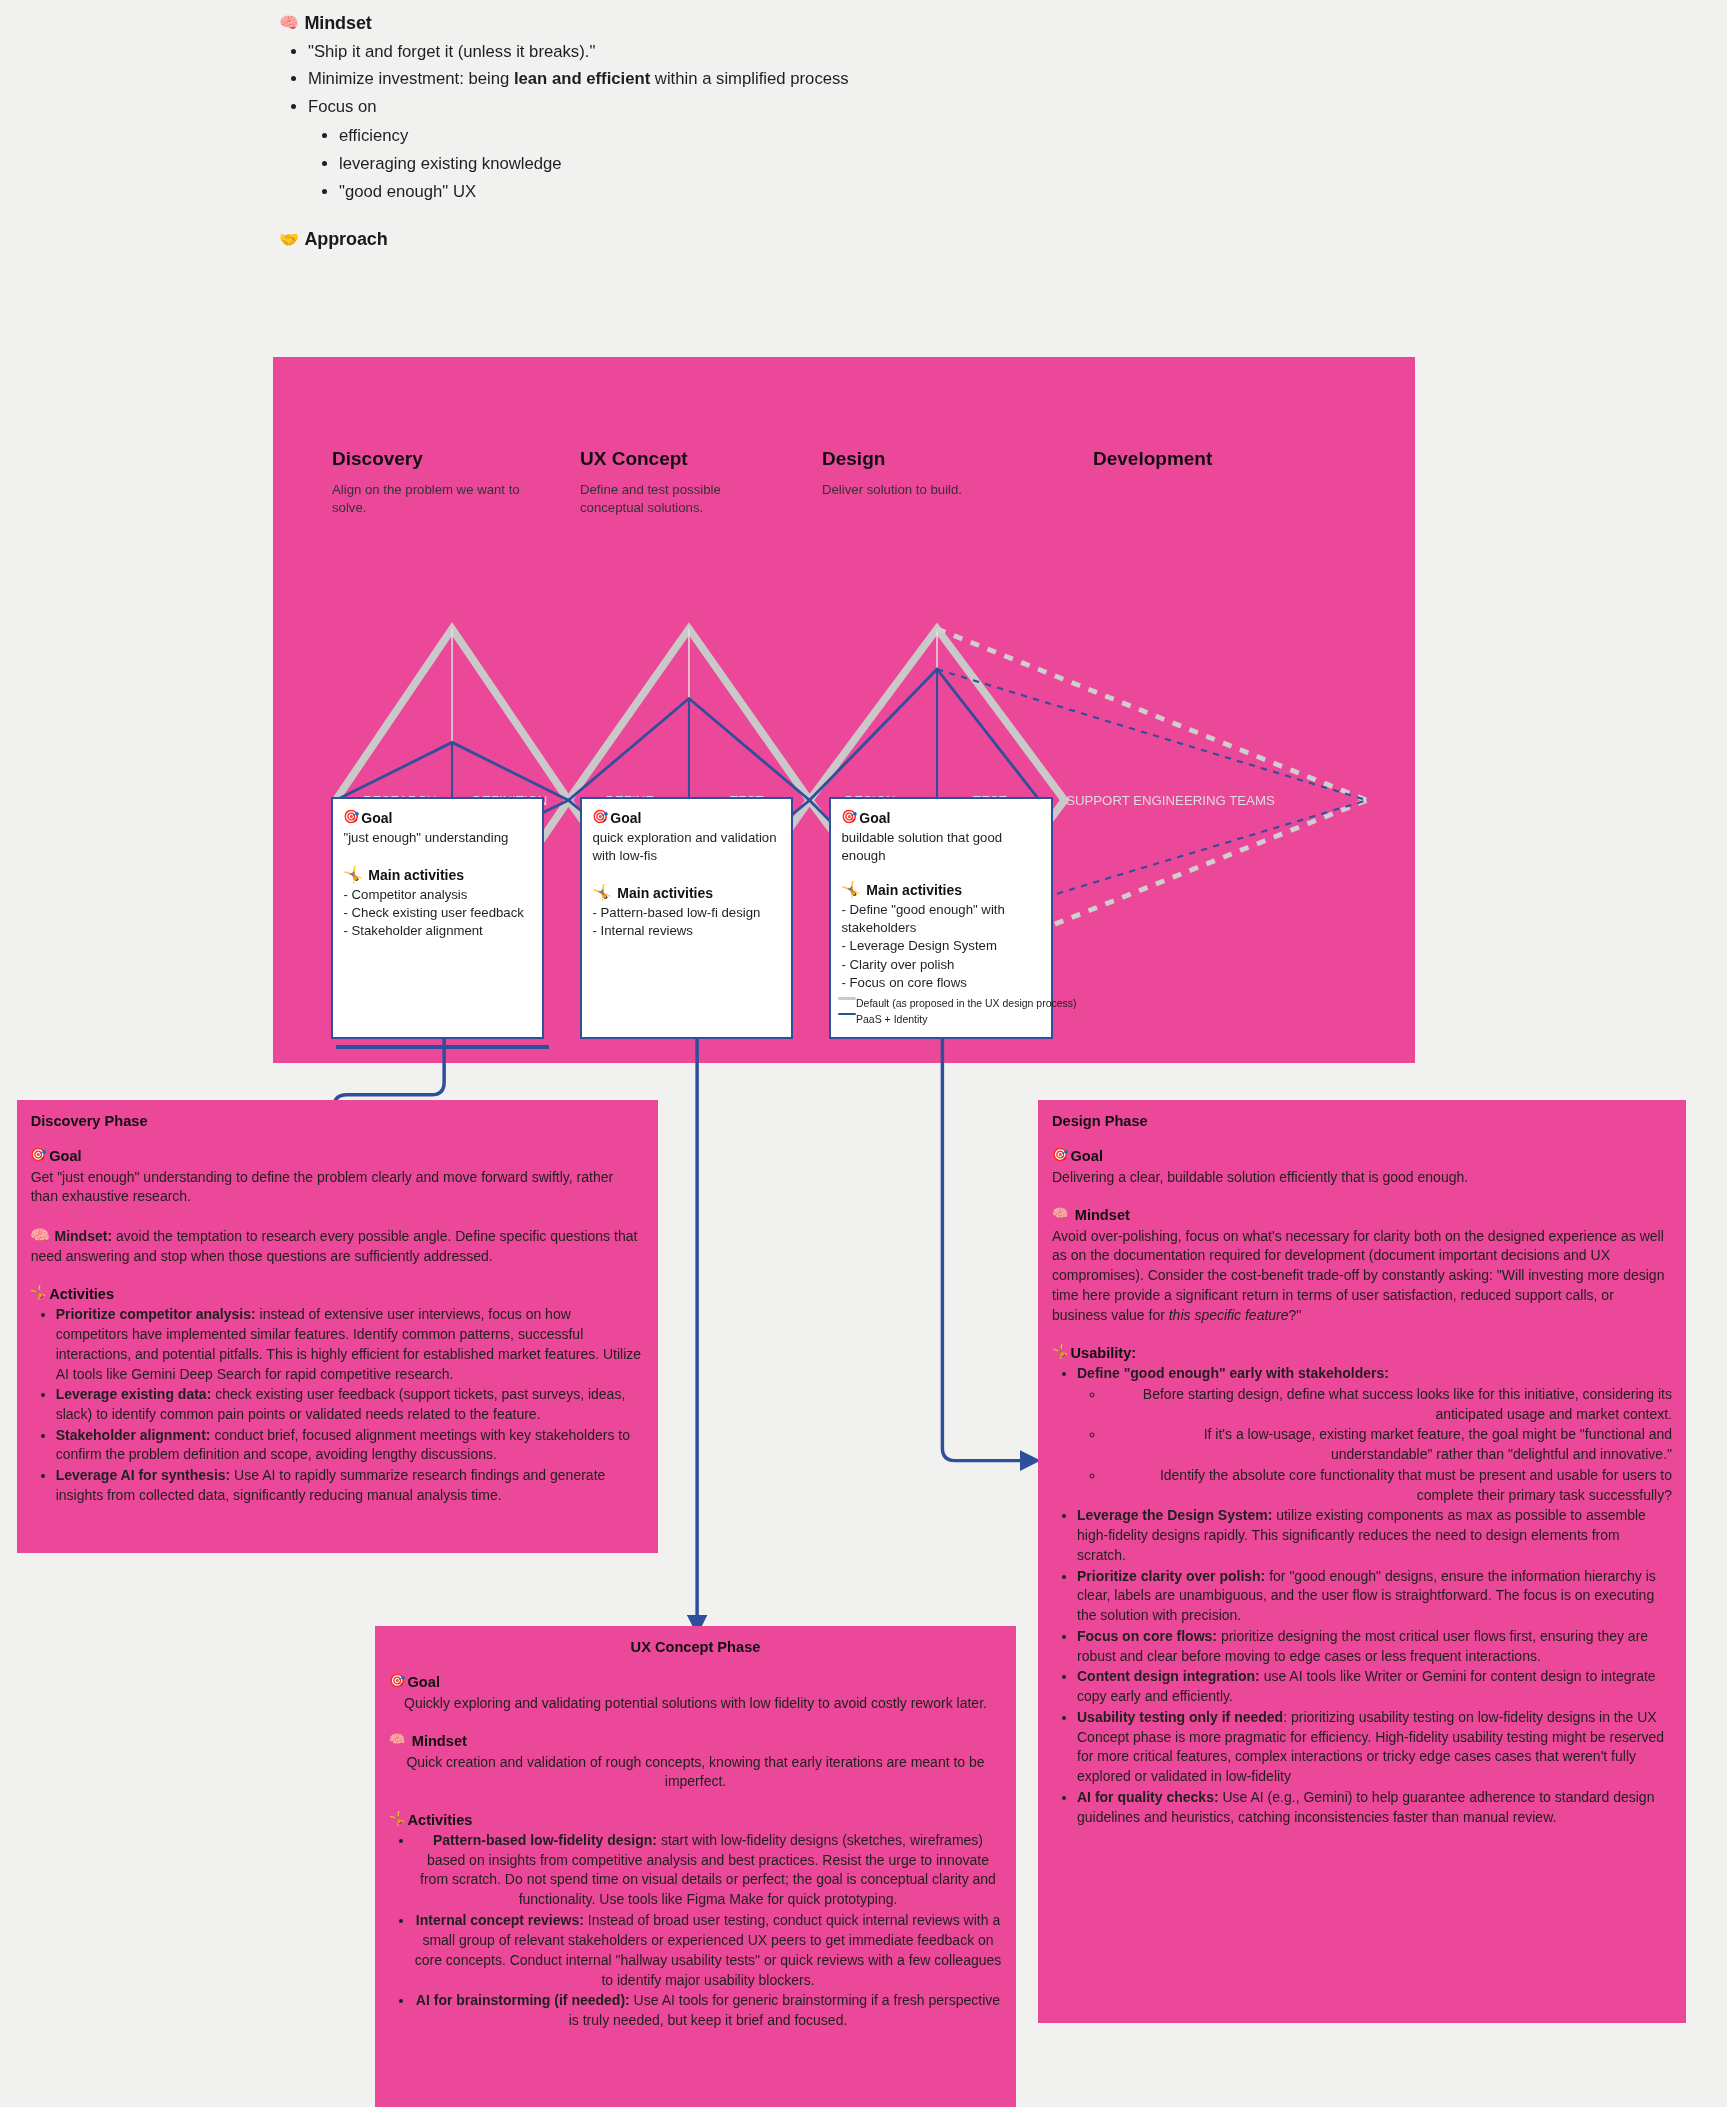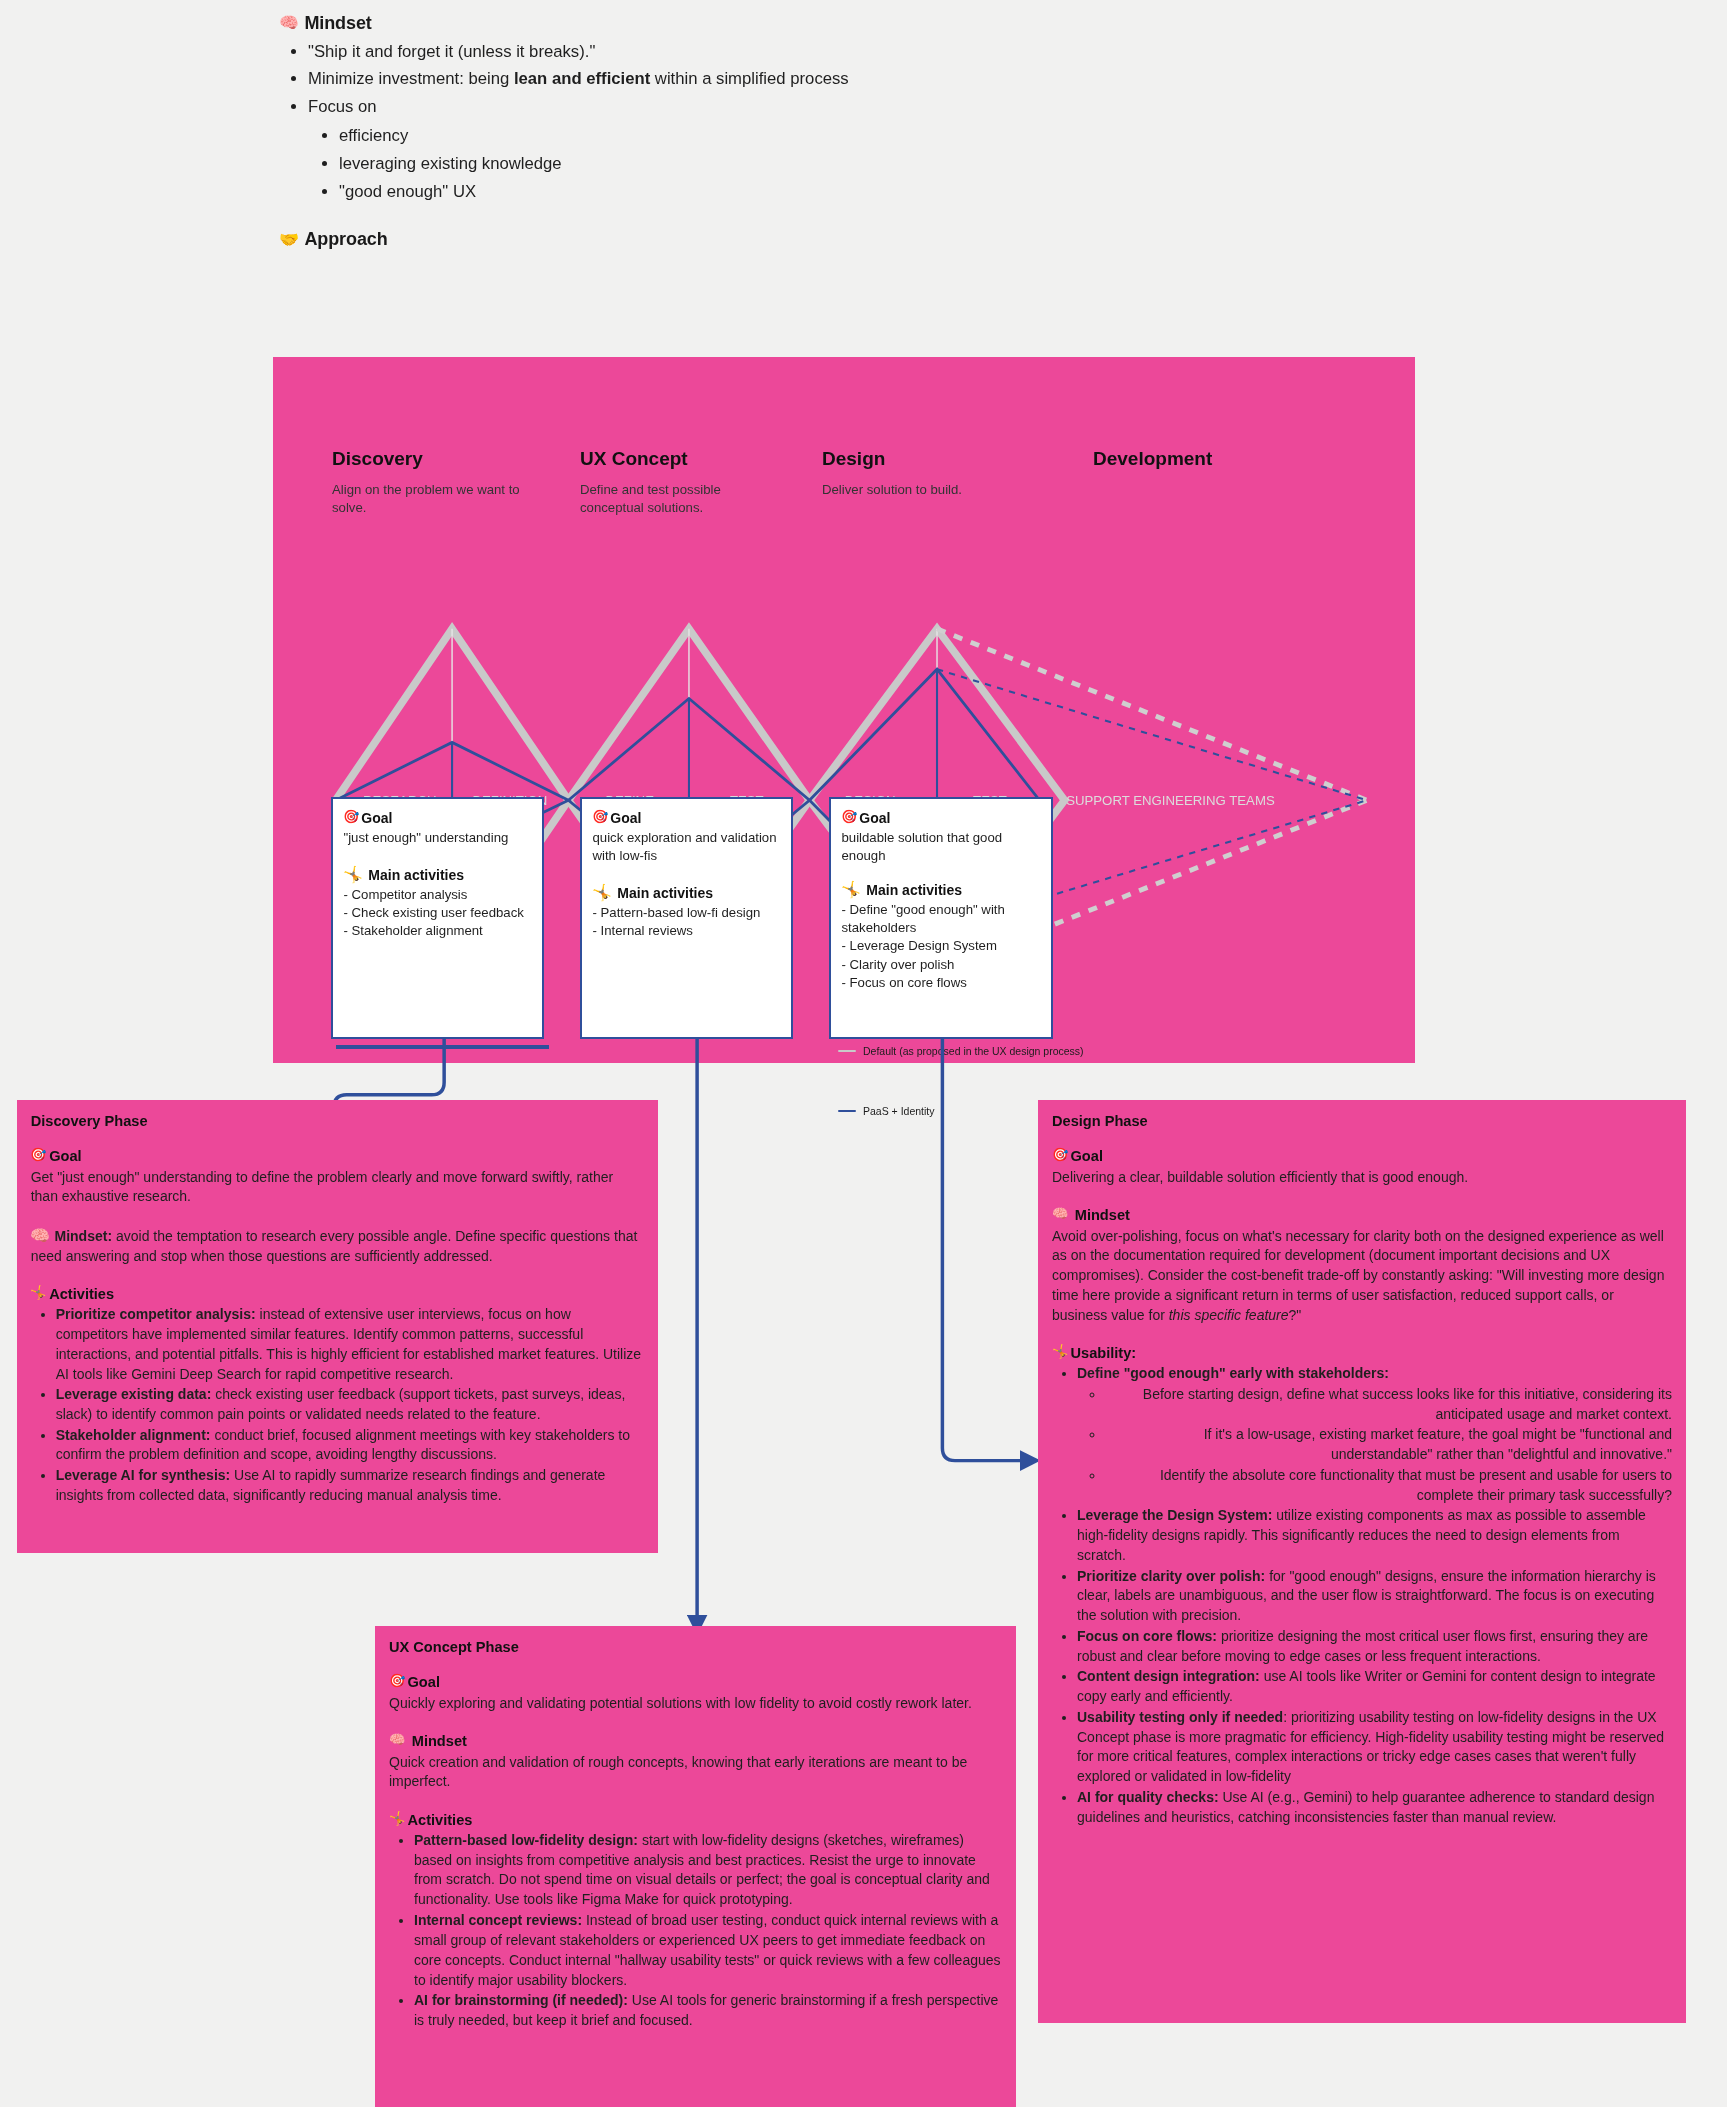--- a/index.html
+++ b/index.html
@@ -54,21 +54,21 @@
   .goal-h .emoji { font-size:13.2px; }
   .goal-text { font-size:13.2px; color:#1f1f1f; line-height:1.38; margin-top:2.1px; }
   .ma-h {
     font-size:14px; font-weight:700; color:#111; margin-top:19.5px;
     display:flex; align-items:flex-start; gap:4.9px; line-height:1.2;
   }
   .ma-list { font-size:13.2px; color:#1f1f1f; line-height:1.38; margin-top:2.1px; }
 
   
   .legend { position:absolute; left:838px; top:997px; }
-  .legend-row { display:flex; align-items:center; gap:7px; margin-bottom:3.5px;margin-top:48px; }
+  .legend-row { display:flex; margin-bottom:3.5px; }
   .legend-swatch { width:18px; height:2.8px; border-radius:1.4px; display:block; }
   .legend-label { font-size:10.5px; color:#1c1c1c; white-space:nowrap; }
 
   
   .panel { position:absolute; background:#ec4899; }
   .panel-inner { padding: 12.5px 14px 14px 14px; }
   .panel-title { font-size: 14.6px; font-weight:700; color:#111; }
   .sec-h {
     font-size:14.6px; font-weight:700; color:#111; margin-top:19.5px;
     display:flex; align-items:flex-start; gap:2.1px; line-height:1.2;
@@ -319,21 +319,21 @@
       <li><b>Leverage the Design System:</b><span> utilize existing components as max as possible to assemble high-fidelity designs rapidly. This significantly reduces the need to design elements from scratch.</span></li>
       <li><b>Prioritize clarity over polish:</b><span> for "good enough" designs, ensure the information hierarchy is clear, labels are unambiguous, and the user flow is straightforward. The focus is on executing the solution with precision.</span></li>
       <li><b>Focus on core flows:</b><span> prioritize designing the most critical user flows first, ensuring they are robust and clear before moving to edge cases or less frequent interactions.</span></li>
       <li><b>Content design integration:</b><span> use AI tools like Writer or Gemini for content design to integrate copy early and efficiently.</span></li>
       <li><b>Usability testing only if needed</b><span>: prioritizing usability testing on low-fidelity designs in the UX Concept phase is more pragmatic for efficiency. High-fidelity usability testing might be reserved for more critical features, complex interactions or tricky edge cases cases that weren't fully explored or validated in low-fidelity</span></li>
       <li><b>AI for quality checks:</b><span> Use AI (e.g., Gemini) to help guarantee adherence to standard design guidelines and heuristics, catching inconsistencies faster than manual review.</span></li>
     </ul>
   </div>
 </div>
 
-<div class="panel" style="left:375px; top:1626px; width:641px; height:482px;">
+<div class="panel" style="left:375px; top:1626px; width:641px; height:482px;text-align:center;">
   <div class="panel-inner">
     <div class="panel-title">UX Concept Phase</div>
 
     <div class="sec-h">
       <span class="emoji">🎯</span>
       <span>Goal</span>
     </div>
     <div class="body-txt">Quickly exploring and validating potential solutions with low fidelity to avoid costly rework later.</div>
 
     <div class="sec-h with-gap">

